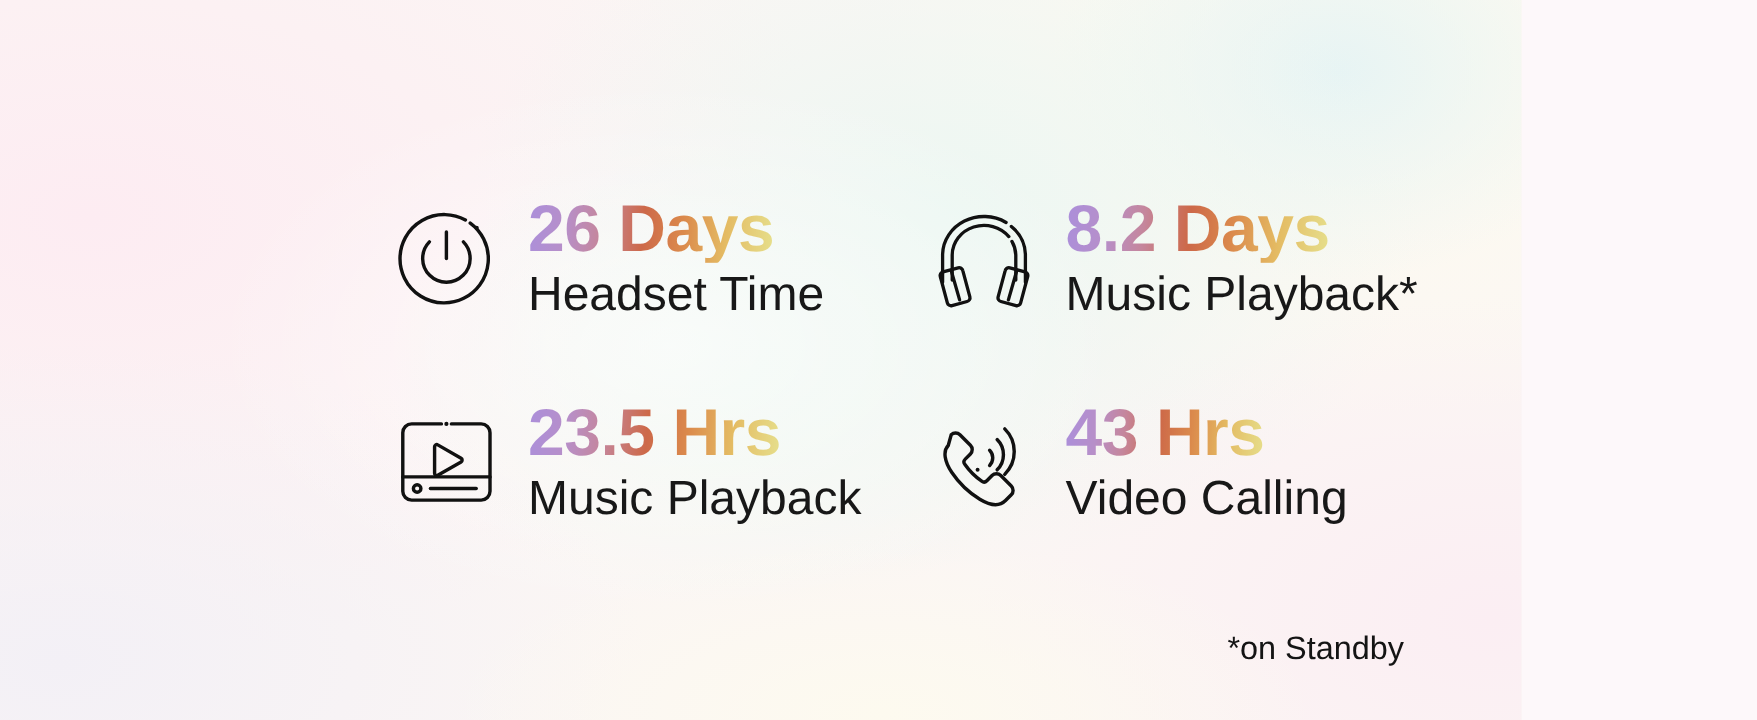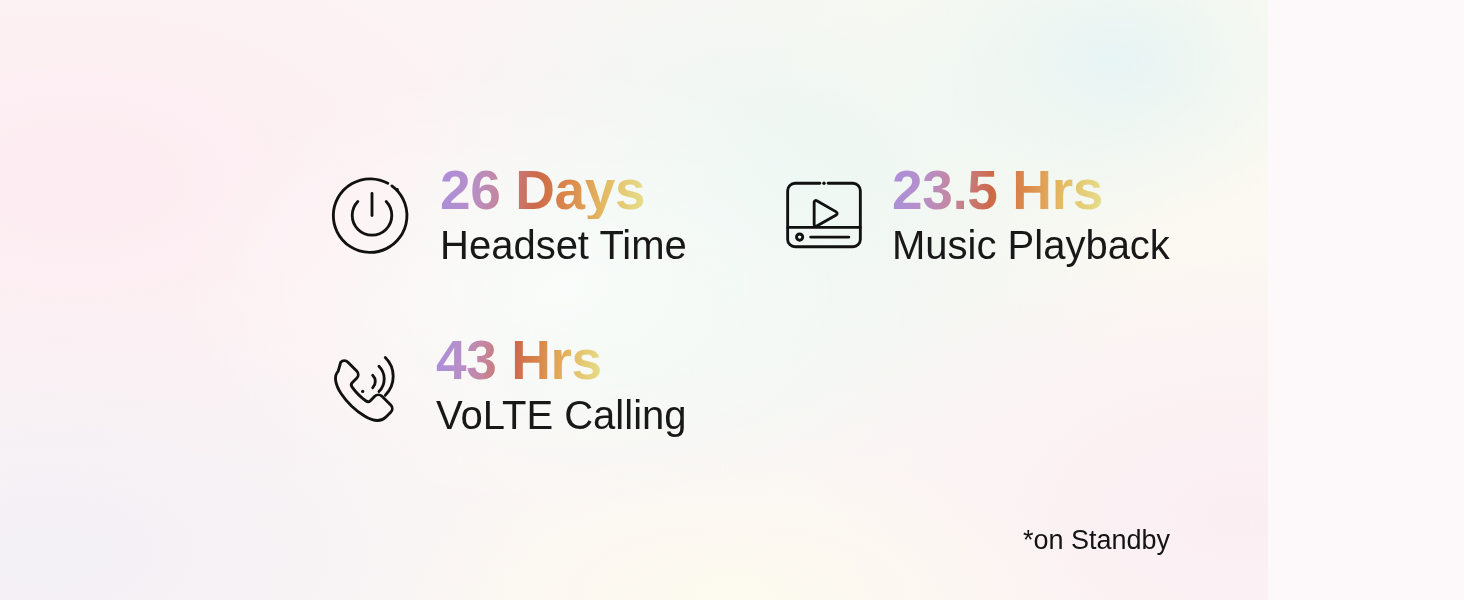--- a/index.html
+++ b/index.html
@@ -175,20 +175,46 @@
 
           <path d="M50 26.5 L50 50.5"></path>
         </svg>
       </span>
       <span class="stat-text">
         <span class="stat-value">26 Days</span>
         <span class="stat-label">Headset Time</span>
       </span>
     </div>
 
+    <div class="stat-item" id="stat-music">
+      <span class="stat-icon">
+        <svg viewBox="0 0 100 100" fill="none" xmlns="http://www.w3.org/2000/svg" stroke="#111" stroke-width="3.0" stroke-linecap="round" stroke-linejoin="round">
+
+          <path d="M12.5 72 L12.5 46.5 A37.5 35 0 0 1 70 17.8"></path>
+          <path d="M74.8 21.4 A37.5 35 0 0 1 87.5 46.5 L87.5 72"></path>
+
+          <path d="M21.2 70 L21.2 47.2 A28.8 27 0 0 1 72.5 30.6"></path>
+          <path d="M75.3 35 A28.8 27 0 0 1 78.8 47.2 L78.8 70"></path>
+
+          <path d="M12.9 62.6 L26.6 58.9 A3.4 3.4 0 0 1 30.8 61.4 L37.2 85.2
+                   A3.4 3.4 0 0 1 34.7 89.4 L21 93.1 A3.4 3.4 0 0 1 16.8 90.6
+                   L10.4 66.8 A3.4 3.4 0 0 1 12.9 62.6 Z"></path>
+          <path d="M20.4 61.8 L27.9 87.9"></path>
+
+          <path d="M87.1 62.6 L73.4 58.9 A3.4 3.4 0 0 0 69.2 61.4 L62.8 85.2
+                   A3.4 3.4 0 0 0 65.3 89.4 L79 93.1 A3.4 3.4 0 0 0 83.2 90.6
+                   L89.6 66.8 A3.4 3.4 0 0 0 87.1 62.6 Z"></path>
+          <path d="M79.6 61.8 L72.1 87.9"></path>
+        </svg>
+      </span>
+      <span class="stat-text">
+        <span class="stat-value">8.2 Days</span>
+        <span class="stat-label">Music Playback*</span>
+      </span>
+    </div>
 
     <div class="stat-item" id="stat-video">
       <span class="stat-icon">
         <svg viewBox="0 0 100 100" fill="none" xmlns="http://www.w3.org/2000/svg" stroke="#111" stroke-width="3.1" stroke-linecap="round" stroke-linejoin="round">
 
           <path d="M45.5 15.5 L18.5 15.5 A8 8 0 0 0 10.5 23.5 L10.5 76.5
                    A8 8 0 0 0 18.5 84.5 L81.5 84.5 A8 8 0 0 0 89.5 76.5
                    L89.5 23.5 A8 8 0 0 0 81.5 15.5 L54.5 15.5"></path>
           <circle cx="50" cy="15.5" r="1.9" fill="#111" stroke="none"></circle>
 
@@ -220,21 +246,21 @@
                    C37.3 78.3 27.2 68.9 20.9 59.5 C14.2 49.5 12.6 40 17.6 35 Z"></path>
           <circle cx="44.2" cy="57" r="1.8" fill="#111" stroke="none"></circle>
 
           <path d="M55.1 53.1 A9.7 9.7 0 0 0 55.1 39.4"></path>
           <path d="M61.9 57.1 A19.3 19.3 0 0 0 61.9 29.7"></path>
           <path d="M68.8 61.2 A29 29 0 0 0 68.8 20"></path>
         </svg>
       </span>
       <span class="stat-text">
         <span class="stat-value">43 Hrs</span>
-        <span class="stat-label">VoLTE Calling</span>
+        <span class="stat-label">Video Calling</span>
       </span>
     </div>
 
   </div>
 
   <div id="footnote">*on Standby</div>
 
 </div>
 
 </body></html>

